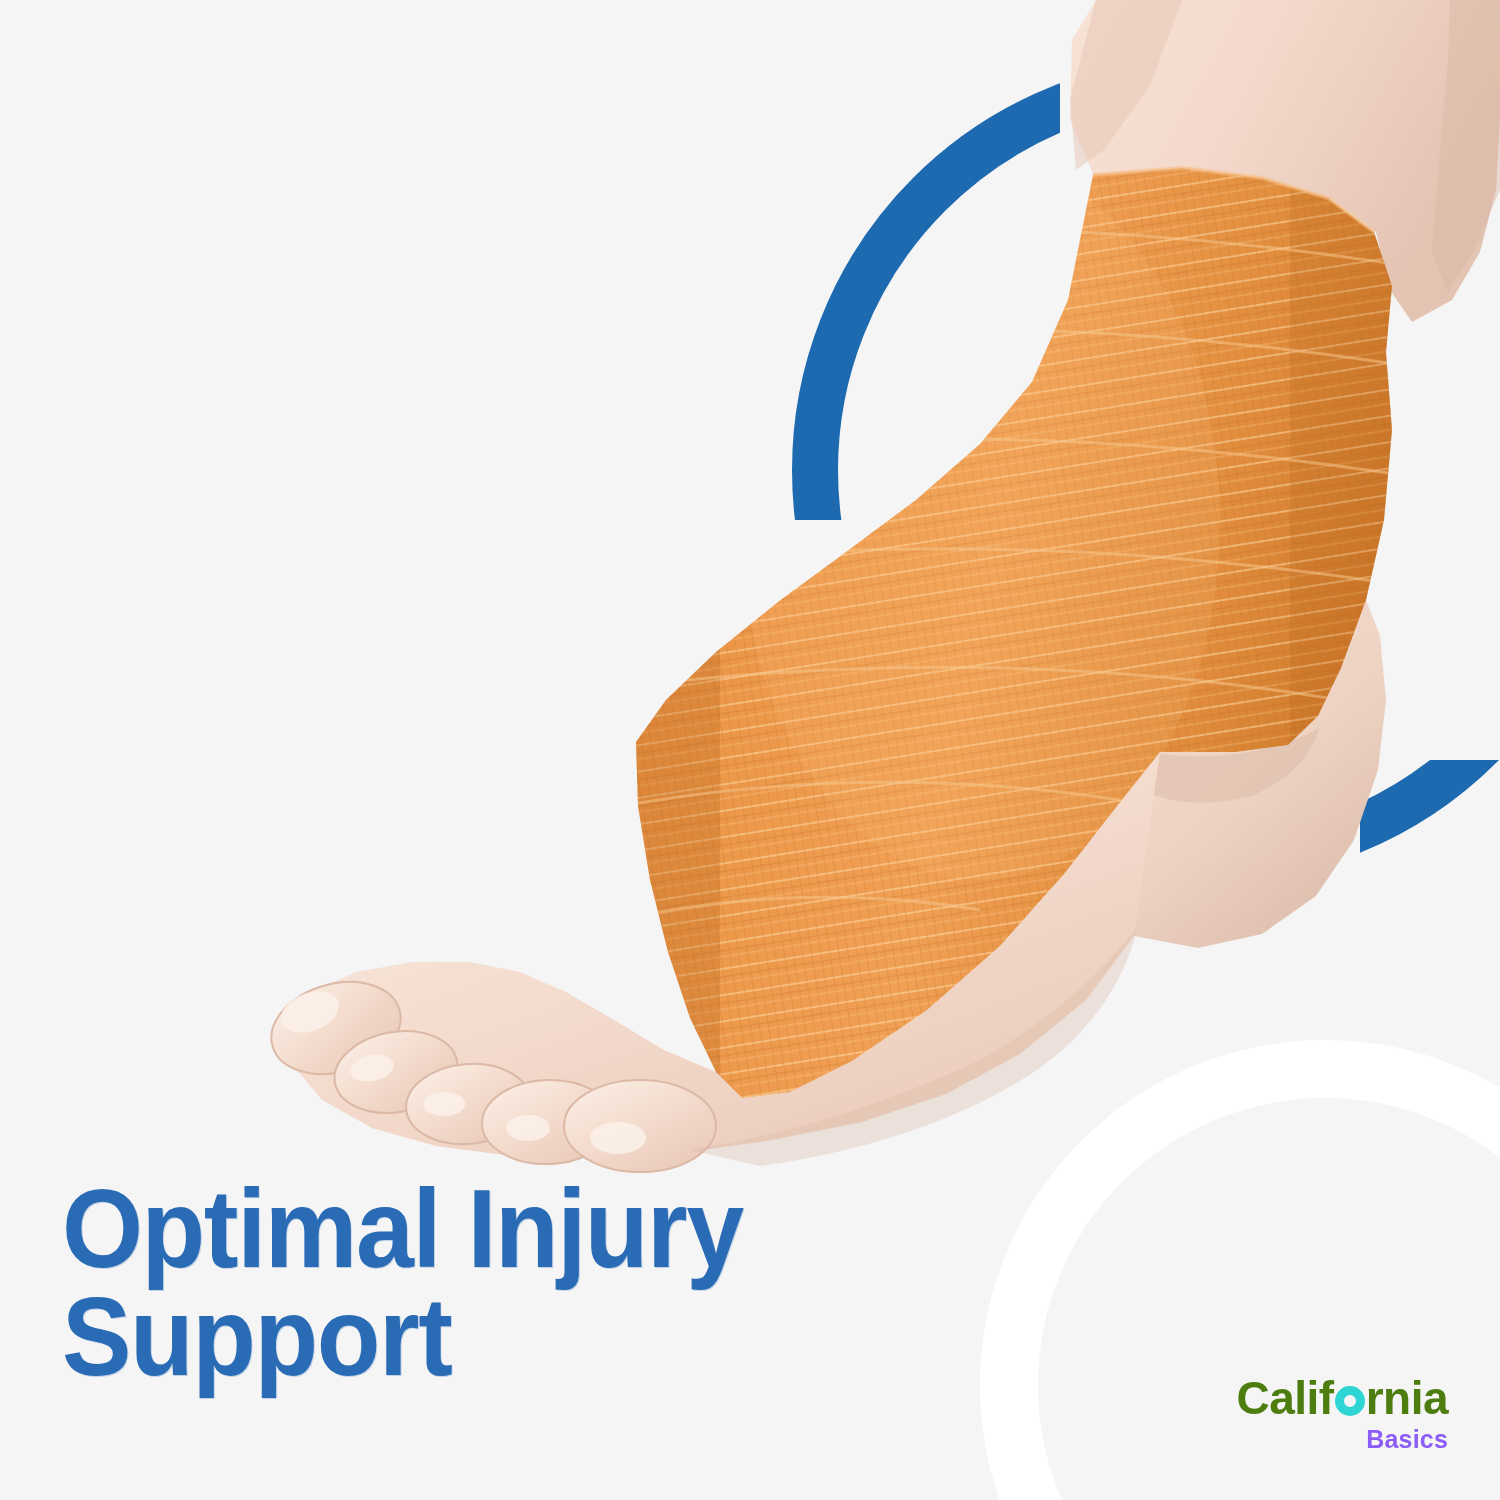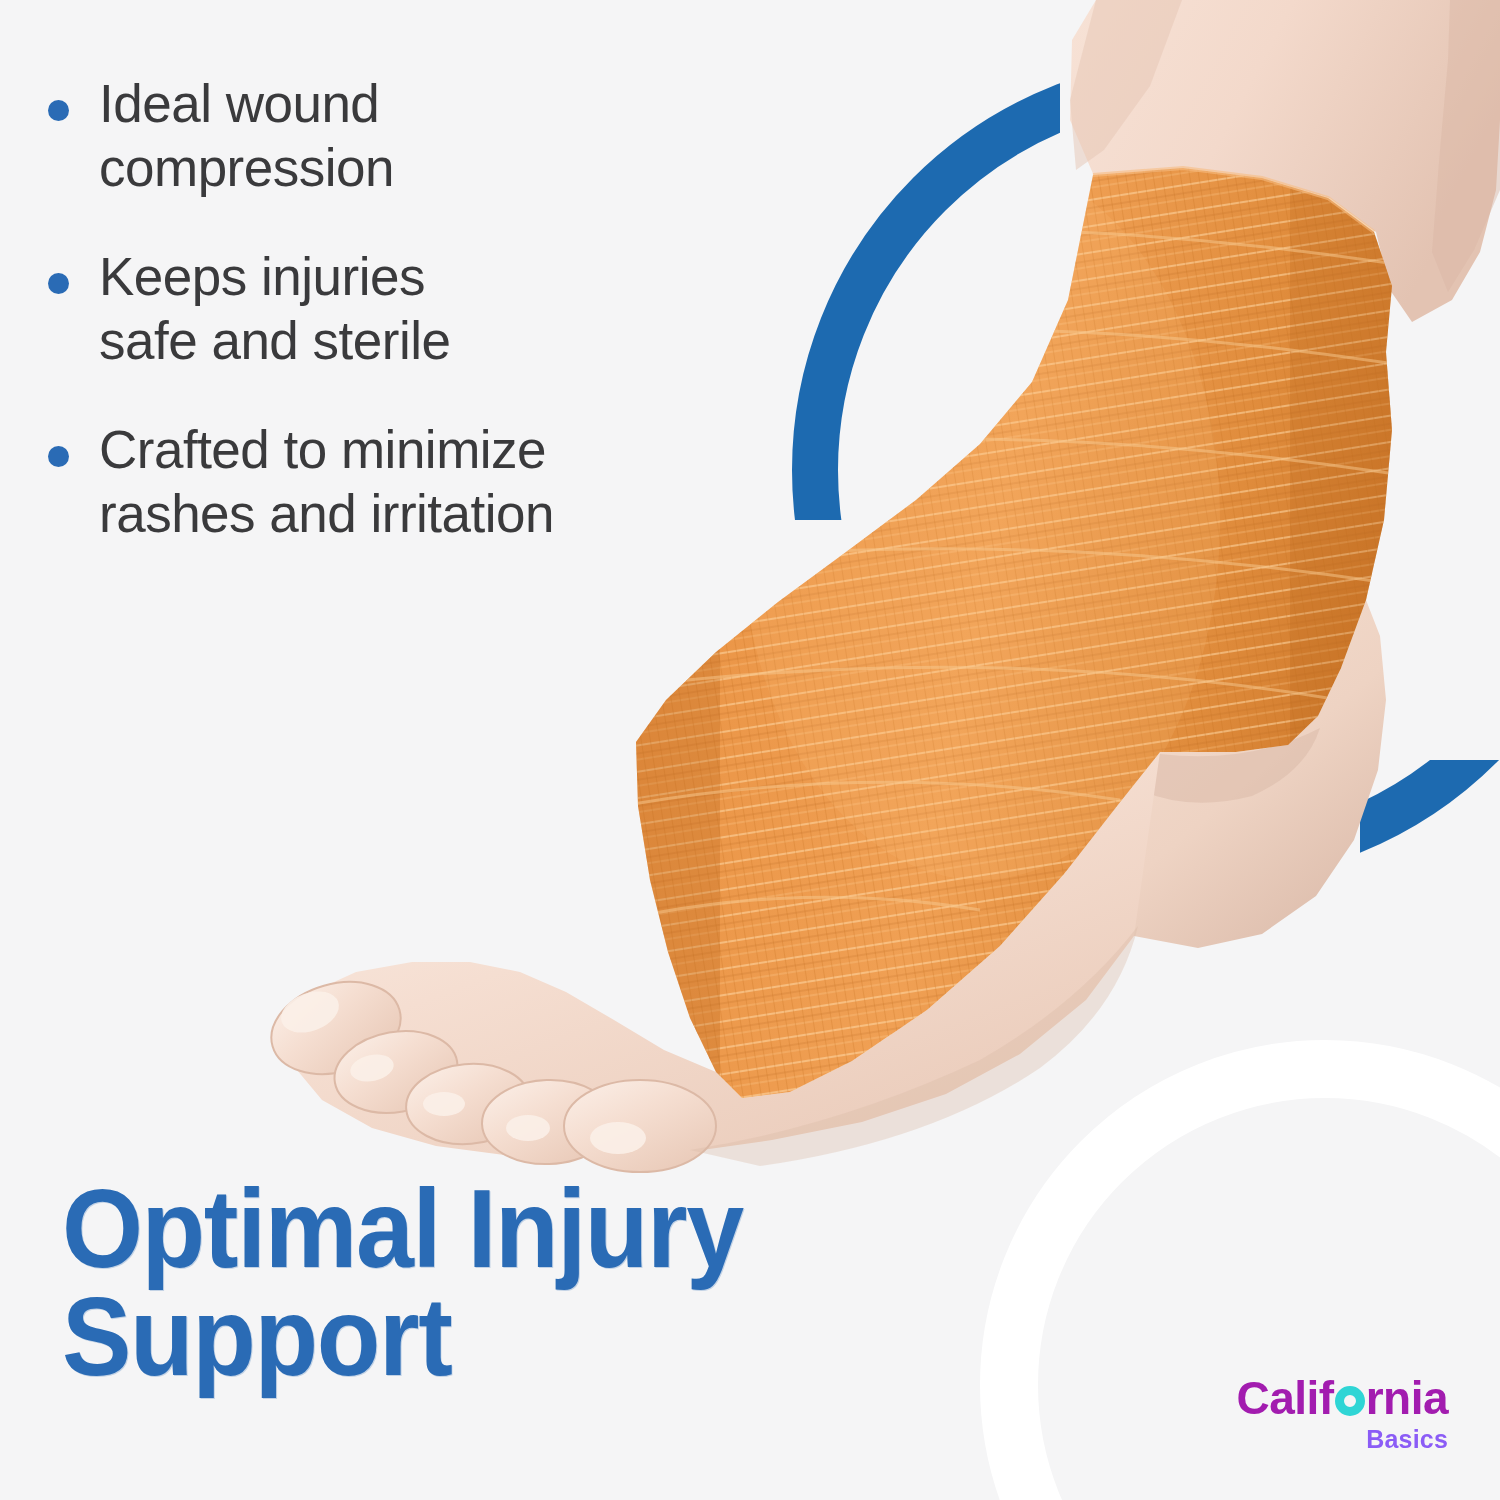--- a/index.html
+++ b/index.html
@@ -90,21 +90,21 @@
 
   
   .logo {
     position:absolute;
     right:52px; bottom:48px;
     text-align:right;
   }
   .logo-main {
     font-size:46px;
     font-weight:700;
-    color:#a21caf;
+    color:#4d7c0f;
     letter-spacing:-0.5px;
     line-height:1;
     white-space:nowrap;
   }
   .logo-o {
     display:inline-block;
     width:30px; height:30px;
     border-radius:50%;
     border:9px solid #2fd5d5;
     vertical-align:-2px;
@@ -254,41 +254,20 @@
         <path d="M600,570 Q1000,520 1420,588"></path>
         <path d="M600,690 Q980,640 1340,700"></path>
         <path d="M600,810 Q860,760 1120,800"></path>
         <path d="M620,920 Q800,880 980,910"></path>
       </g>
     </g>
 
     <path d="M1093,175 L1183,168 L1262,178 L1328,198 L1374,232" fill="none" stroke="#f6bd82" stroke-width="4" opacity=".6"></path>
   </svg>
 
-  <div class="bullets">
-
-    <div class="bullet-row">
-      <span class="bullet-dot"></span>
-      <span class="bullet-text">Ideal wound
-compression</span>
-    </div>
-
-    <div class="bullet-row">
-      <span class="bullet-dot"></span>
-      <span class="bullet-text">Keeps injuries
-safe and sterile</span>
-    </div>
-
-    <div class="bullet-row">
-      <span class="bullet-dot"></span>
-      <span class="bullet-text">Crafted to minimize
-rashes and irritation</span>
-    </div>
-
-  </div>
 
   <div class="headline">Optimal Injury
 Support</div>
 
   <div class="logo">
     <div class="logo-main"><span>Calif</span><span class="logo-o"></span><span>rnia</span></div>
     <div class="logo-sub">Basics</div>
   </div>
 
 </div>

